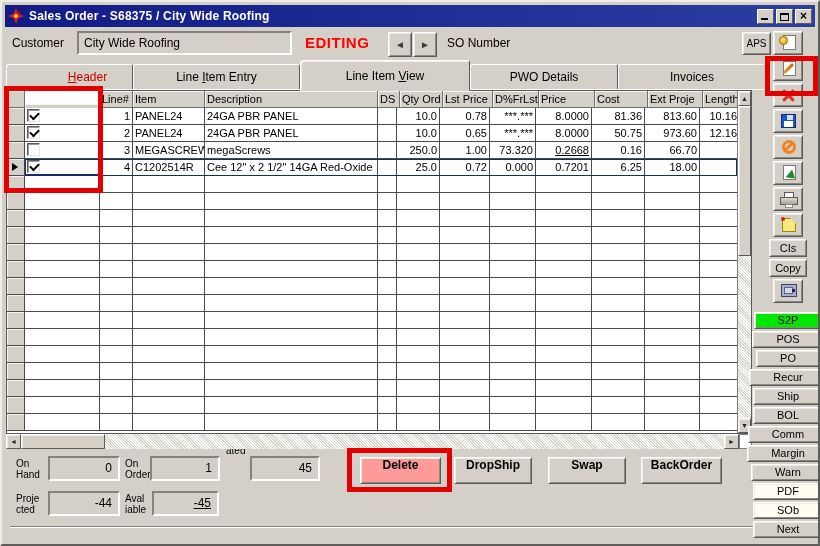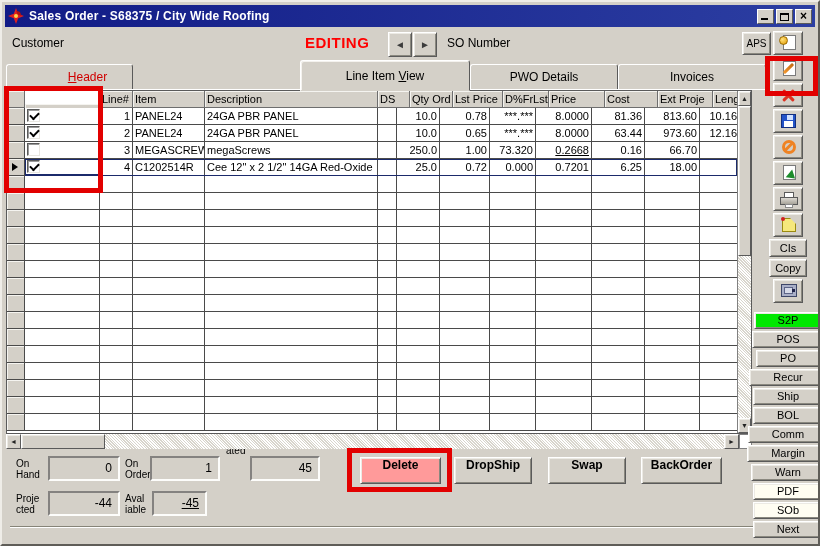--- a/index.html
+++ b/index.html
@@ -136,41 +136,43 @@
       <div class="wbtn">
           <span class="g-max"></span>
         </div>
       <div class="wbtn">
           <span class="g-close">×</span>
         </div>
     </div>
   </div>
 
   <span class="lbl" style="position:absolute;left:10px;top:34px;">Customer</span>
+  <div class="field" style="position:absolute;left:75px;top:29px;width:215px;height:24px;">City Wide Roofing</div>
   <span class="editing" style="position:absolute;left:303px;top:32px;">EDITING</span>
   <div class="navbtn" style="position:absolute;left:386px;top:30px;"><span>◄</span></div>
   <div class="navbtn" style="position:absolute;left:411px;top:30px;"><span>►</span></div>
   <span class="lbl" style="position:absolute;left:445px;top:34px;">SO Number</span>
   <div class="btn3d" style="position:absolute;left:740px;top:30px;width:29px;height:23px;font-size:10px;text-align:center;line-height:21px;">APS</div>
 
   <div class="tab red" style="left:4px;width:127px;padding-left:36px;"><span></span><span class="accel">H</span><span>eader</span></div>
+  <div class="tab" style="left:131px;width:167px;"><span>Line </span><span class="accel">I</span><span>tem Entry</span></div>
   <div class="tab active" style="left:298px;width:170px;"><span>Line Item </span><span class="accel">V</span><span>iew</span></div>
   <div class="tab" style="left:616px;width:148px;"><span>Invoices</span><span class="accel"></span><span></span></div>
   <div class="tab" style="left:468px;width:148px;"><span>PWO Details</span><span class="accel"></span><span></span></div>
   <div class="tabline"></div>
 
   <div class="gridpanel">
     <div class="gridmain">
       <div class="ghead">
           <div class="gc" style="width: 18px;"></div>
           <div class="gc selhdr" style="width: 75px;">Selected</div>
           <div class="gc" style="width: 33px;">Line#</div>
           <div class="gc" style="width: 72px;">Item</div>
           <div class="gc" style="width: 173px;">Description</div>
-          <div class="gc" style="width: 32px;">DS</div>
+          <div class="gc" style="width: 22px;">DS</div>
           <div class="gc" style="width: 43px;">Qty Ord</div>
           <div class="gc" style="width: 50px;">Lst Price</div>
           <div class="gc" style="width: 46px;">D%FrLst</div>
           <div class="gc" style="width: 56px;">Price</div>
           <div class="gc" style="width: 53px;">Cost</div>
           <div class="gc" style="width: 55px;">Ext Proje</div>
           <div class="gc" style="width: 40px;">Length</div>
         </div>
       <div>
           <div class="grow">
@@ -192,21 +194,21 @@
             <div class="gc gsel" style="width: 18px;"></div>
             <div class="gc cbcell" style="width: 75px;"><span class="cb on"></span></div>
             <div class="gc num" style="width: 33px;">2</div>
             <div class="gc" style="width: 72px;">PANEL24</div>
             <div class="gc" style="width: 173px;">24GA PBR PANEL</div>
             <div class="gc" style="width: 19px;"></div>
             <div class="gc num" style="width: 43px;">10.0</div>
             <div class="gc num" style="width: 50px;">0.65</div>
             <div class="gc num" style="width: 46px;">***.***</div>
             <div class="gc num" style="width: 56px;">8.0000</div>
-            <div class="gc num" style="width: 53px;">63.44</div>
+            <div class="gc num" style="width: 53px;">50.75</div>
             <div class="gc num" style="width: 55px;">973.60</div>
             <div class="gc num" style="width: 40px;">12.16</div>
           </div>
           <div class="grow">
             <div class="gc gsel" style="width: 18px;"></div>
             <div class="gc cbcell" style="width: 75px;"><span class="cb"></span></div>
             <div class="gc num" style="width: 33px;">3</div>
             <div class="gc" style="width: 72px;">MEGASCREW</div>
             <div class="gc" style="width: 173px;">megaScrews</div>
             <div class="gc" style="width: 19px;"></div>
@@ -479,21 +481,21 @@
 
   <div class="statlbl" style="left:14px;top:456px;">On Hand</div>
   <div class="statfield" style="left:46px;top:454px;width:72px;">0</div>
   <div class="statlbl" style="left:123px;top:456px;">On Order</div>
   <div class="statfield" style="left:148px;top:454px;width:70px;">1</div>
   <div class="statlbl" style="left:224px;top:432px;">Alloc ated</div>
   <div class="statfield" style="left:248px;top:454px;width:70px;">45</div>
   <div class="statlbl" style="left:14px;top:491px;">Proje cted</div>
   <div class="statfield" style="left:46px;top:489px;width:72px;">-44</div>
   <div class="statlbl" style="left:123px;top:491px;">Aval iable</div>
-  <div class="statfield" style="left:150px;top:489px;width:55px;text-decoration:underline;">-45</div>
+  <div class="statfield" style="left:150px;top:489px;width:67px;text-decoration:underline;">-45</div>
 
   <div class="actbtn btn3d pink" style="left:358px;top:455px;width:81px;">Delete</div>
   <div class="actbtn btn3d" style="left:452px;top:455px;width:78px;">DropShip</div>
   <div class="actbtn btn3d" style="left:546px;top:455px;width:78px;">Swap</div>
   <div class="actbtn btn3d" style="left:639px;top:455px;width:81px;">BackOrder</div>
 
   <div class="divider"></div>
 
   <div class="sidebar">
       <div class="sbtn2 icon">

